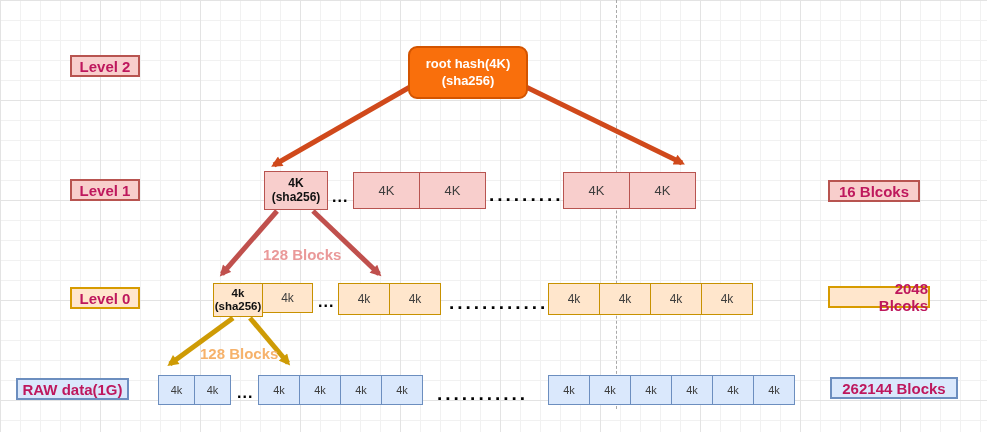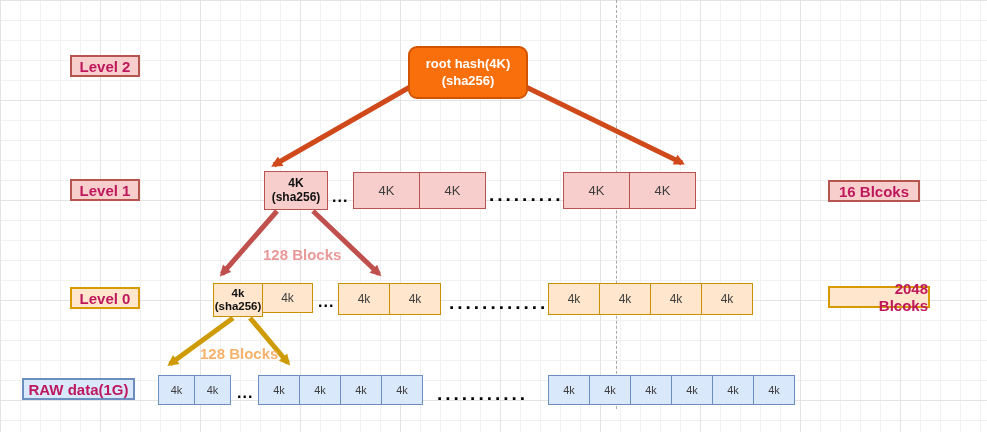--- a/index.html
+++ b/index.html
@@ -123,21 +123,21 @@
     <div class="node peachN cellTxt" style="width:50px;height:30px;font-size:12px;">4k</div>
     <div class="node peachN cellTxt" style="width:50px;height:30px;font-size:12px;">4k</div>
     <div class="node peachN cellTxt" style="width:50px;height:30px;font-size:12px;">4k</div>
     <div class="node peachN cellTxt" style="width:50px;height:30px;font-size:12px;">4k</div>
   </div>
 
   <div class="abs node lbl peachL" style="left:828px;top:286px;width:102px;height:22px;padding-left:28px;">2048 Blcoks</div>
 
   <div class="abs edgeLbl" style="left:200px;top:345px;color:#F6B26B;">128 Blocks</div>
 
-  <div class="abs node lbl blueL" style="left:22px;top:378px;width:113px;height:22px;">RAW data(1G)</div>
+  <div class="abs node lbl blueL" style="left:16px;top:378px;width:113px;height:22px;">RAW data(1G)</div>
 
   <div class="abs row" style="left:158px;top:375px;">
     <div class="node blueN cellTxt" style="width:35px;height:28px;font-size:11px;">4k</div>
     <div class="node blueN cellTxt" style="width:35px;height:28px;font-size:11px;">4k</div>
   </div>
 
   <div class="abs dotsSmall" style="left:237px;top:388px;">...</div>
 
   <div class="abs row" style="left:258px;top:375px;">
     <div class="node blueN cellTxt" style="width:40px;height:28px;font-size:11px;">4k</div>
@@ -150,14 +150,15 @@
 
   <div class="abs row" style="left:548px;top:375px;">
     <div class="node blueN cellTxt" style="width:40px;height:28px;font-size:11px;">4k</div>
     <div class="node blueN cellTxt" style="width:40px;height:28px;font-size:11px;">4k</div>
     <div class="node blueN cellTxt" style="width:40px;height:28px;font-size:11px;">4k</div>
     <div class="node blueN cellTxt" style="width:40px;height:28px;font-size:11px;">4k</div>
     <div class="node blueN cellTxt" style="width:40px;height:28px;font-size:11px;">4k</div>
     <div class="node blueN cellTxt" style="width:40px;height:28px;font-size:11px;">4k</div>
   </div>
 
+  <div class="abs node lbl blueL" style="left:830px;top:377px;width:128px;height:22px;">262144 Blocks</div>
 
 </div>
 
 </body></html>

